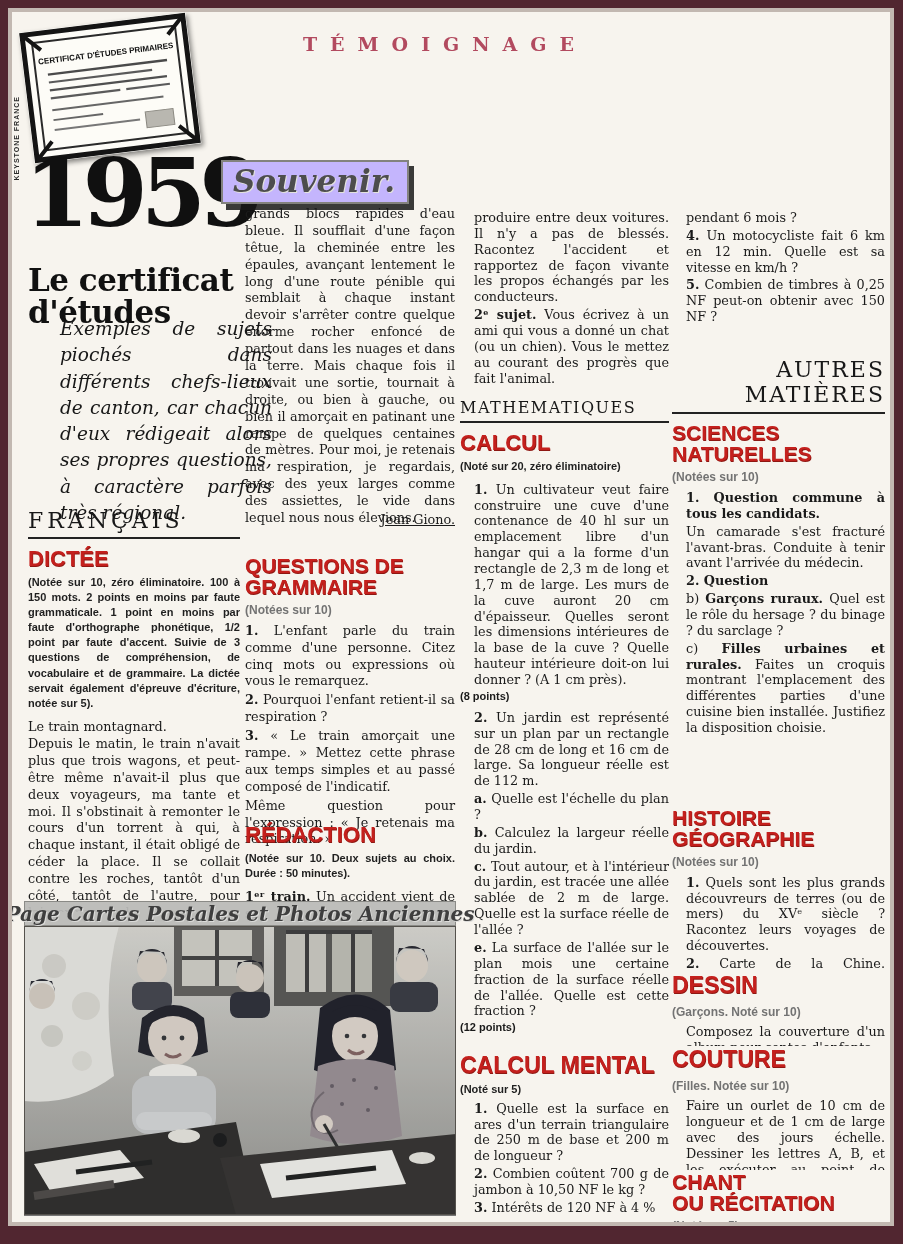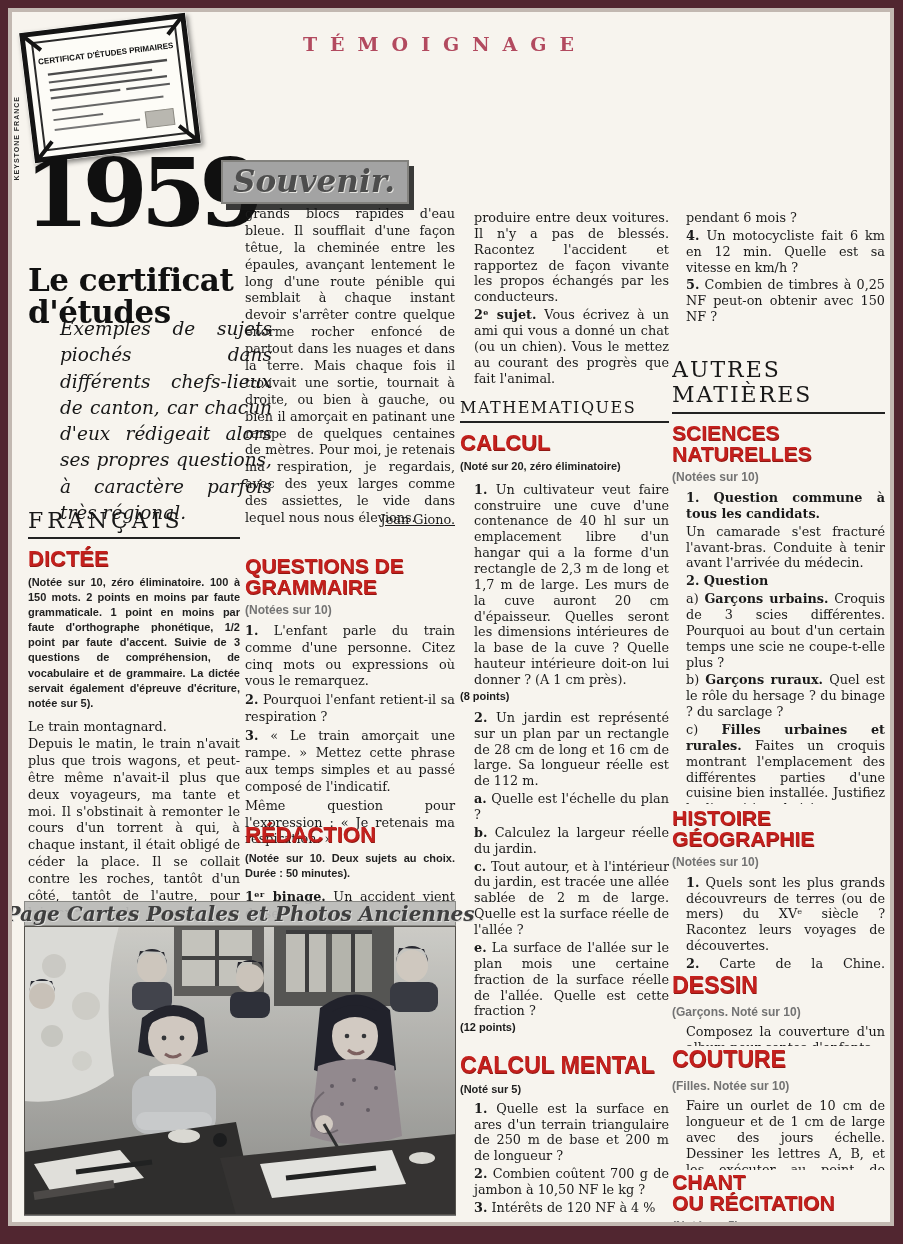--- a/index.html
+++ b/index.html
@@ -9,34 +9,34 @@
         border-width:8px 9px 18px 8px;box-shadow:inset 0 0 0 4px #c2b8b1;pointer-events:none;z-index:60;}
   
   .kicker{position:absolute;left:280px;top:33px;width:330px;text-align:center;
         font:700 19px "DejaVu Serif",serif;letter-spacing:13px;color:#b24a5f;}
   .certificate{position:absolute;left:26px;top:22px;width:168px;height:132px;
         transform:rotate(-7deg);background:#fdfcf8;box-shadow:2px 3px 5px rgba(0,0,0,.45);}
   .photo-credit{position:absolute;left:13px;top:96px;font:700 7px "Liberation Sans",sans-serif;
         color:#2a2a2a;letter-spacing:1px;writing-mode:vertical-rl;transform:rotate(180deg);}
   .year{position:absolute;left:24px;top:150px;font:700 94px/0.92 "DejaVu Serif",serif;
         letter-spacing:-7px;color:#101010;}
-  .souvenir{position:absolute;left:221px;top:160px;z-index:7;background:#a3a3a3;
+  .souvenir{position:absolute;left:221px;top:160px;z-index:7;background:#c4b5fd;
         border:2px solid #83827e;box-shadow:5px 6px 0 rgba(25,25,25,.85);
         padding:1px 12px 3px 10px;font:italic 700 31px "DejaVu Serif",serif;color:#4d4d4d;
         text-shadow:1px 1px 0 #e3e2de;}
   .headline{position:absolute;left:28px;top:243px;font:700 31px/1.05 "DejaVu Serif",serif;
         letter-spacing:-0.5px;color:#111;}
   .headline span{display:block;}
   .lede{position:absolute;left:28px;top:316px;width:212px;font:italic 18.5px/1.42 "DejaVu Serif",serif;
         text-align:justify;color:#171717;margin-left:32px;}
   
   .blackhead{font:400 22px/1 "DejaVu Serif",serif;letter-spacing:4px;color:#181818;
         border-bottom:2px solid #222;padding-bottom:5px;margin:0 0 9px 0;}
   .blackhead.small{font-size:16px;letter-spacing:1.5px;}
-  .blackhead.two{line-height:1.12;letter-spacing:2px;}
+  .blackhead.two{line-height:1.12;letter-spacing:2px;text-align:right;}
   .redtitle{font:700 21px/0.98 "Liberation Sans",sans-serif;color:#c4201d;
         text-shadow:.6px .6px 0 #8e1712;margin:0 0 5px 0;}
   .redtitle.big{font-size:22px;}
   .redtitle .ln{display:block;}
   .note-inline{font:700 12px "Liberation Sans",sans-serif;color:#737373;text-shadow:none;
         letter-spacing:0;white-space:nowrap;}
   .noteblock{font:700 11px/1.38 "Liberation Sans",sans-serif;color:#1f1f1f;
         text-align:justify;margin:4px 0 8px 0;}
   .body{font:12.8px/1.32 "DejaVu Serif",serif;text-align:justify;margin:0 0 2px 0;}
   .tight .body{line-height:1.24;margin-left:14px;}
@@ -125,21 +125,21 @@
         <span class="ln"><span>GRAMMAIRE</span> <span class="note-inline">(Notées sur 10)</span></span>
       </div>
       <p class="body"><b>1.</b> <span>L'enfant parle du train comme d'une personne. Citez cinq mots ou expressions où vous le remarquez.</span></p>
       <p class="body"><b>2.</b> <span>Pourquoi l'enfant retient-il sa respiration ?</span></p>
       <p class="body"><b>3.</b> <span>« Le train amorçait une rampe. » Mettez cette phrase aux temps simples et au passé composé de l'indicatif.</span></p>
       <p class="body"><span>Même question pour l'expression : « Je retenais ma respiration. »</span></p>
     </div>
     <div class="redaction">
       <div class="redtitle big">RÉDACTION</div>
       <p class="noteblock">(Notée sur 10. Deux sujets au choix. Durée : 50 minutes).</p>
-      <p class="body"><b>1ᵉʳ binage.</b> <span>Un accident vient de se</span></p>
+      <p class="body"><b>1ᵉʳ train.</b> <span>Un accident vient de se</span></p>
     </div>
   </div>
 
   <div class="col3 tight">
     <div class="c3-top">
       <p class="body">produire entre deux voitures. Il n'y a pas de blessés. Racontez l'accident et rapportez de façon vivante les propos échangés par les conducteurs.</p>
       <p class="body"><b>2ᵉ sujet.</b> <span>Vous écrivez à un ami qui vous a donné un chat (ou un chien). Vous le mettez au courant des progrès que fait l'animal.</span></p>
     </div>
     <div class="math">
       <div class="blackhead small">MATHÉMATIQUES</div>
@@ -174,21 +174,20 @@
         <span style="display:block;">AUTRES</span>
         <span style="display:block;">MATIÈRES</span>
       </div>
       <div class="redtitle">
         <span class="ln">SCIENCES</span>
         <span class="ln"><span>NATURELLES</span> <span class="note-inline">(Notées sur 10)</span></span>
       </div>
       <p class="body"><b>1. Question commune à tous les candidats.</b></p>
       <p class="body">Un camarade s'est fracturé l'avant-bras. Conduite à tenir avant l'arrivée du médecin.</p>
       <p class="body"><b>2. Question</b></p>
-      <p class="body"><span>a)</span> <b>Garçons urbains.</b> <span>Croquis de 3 scies différentes. Pourquoi au bout d'un certain temps une scie ne coupe-t-elle plus ?</span></p>
       <p class="body"><span>b)</span> <b>Garçons ruraux.</b> <span>Quel est le rôle du hersage ? du binage ? du sarclage ?</span></p>
       <p class="body"><span>c)</span> <b>Filles urbaines et rurales.</b> <span>Faites un croquis montrant l'emplacement des différentes parties d'une cuisine bien installée. Justifiez la disposition choisie.</span></p>
     </div>
     <div class="histoire">
       <div class="redtitle">
         <span class="ln">HISTOIRE</span>
         <span class="ln"><span>GÉOGRAPHIE</span> <span class="note-inline">(Notées sur 10)</span></span>
       </div>
       <p class="body"><b>1.</b> <span>Quels sont les plus grands découvreurs de terres (ou de mers) du XVᵉ siècle ? Racontez leurs voyages de découvertes.</span></p>
       <p class="body"><b>2.</b> <span>Carte de la Chine. Population. Régions de peuplement.</span></p>

